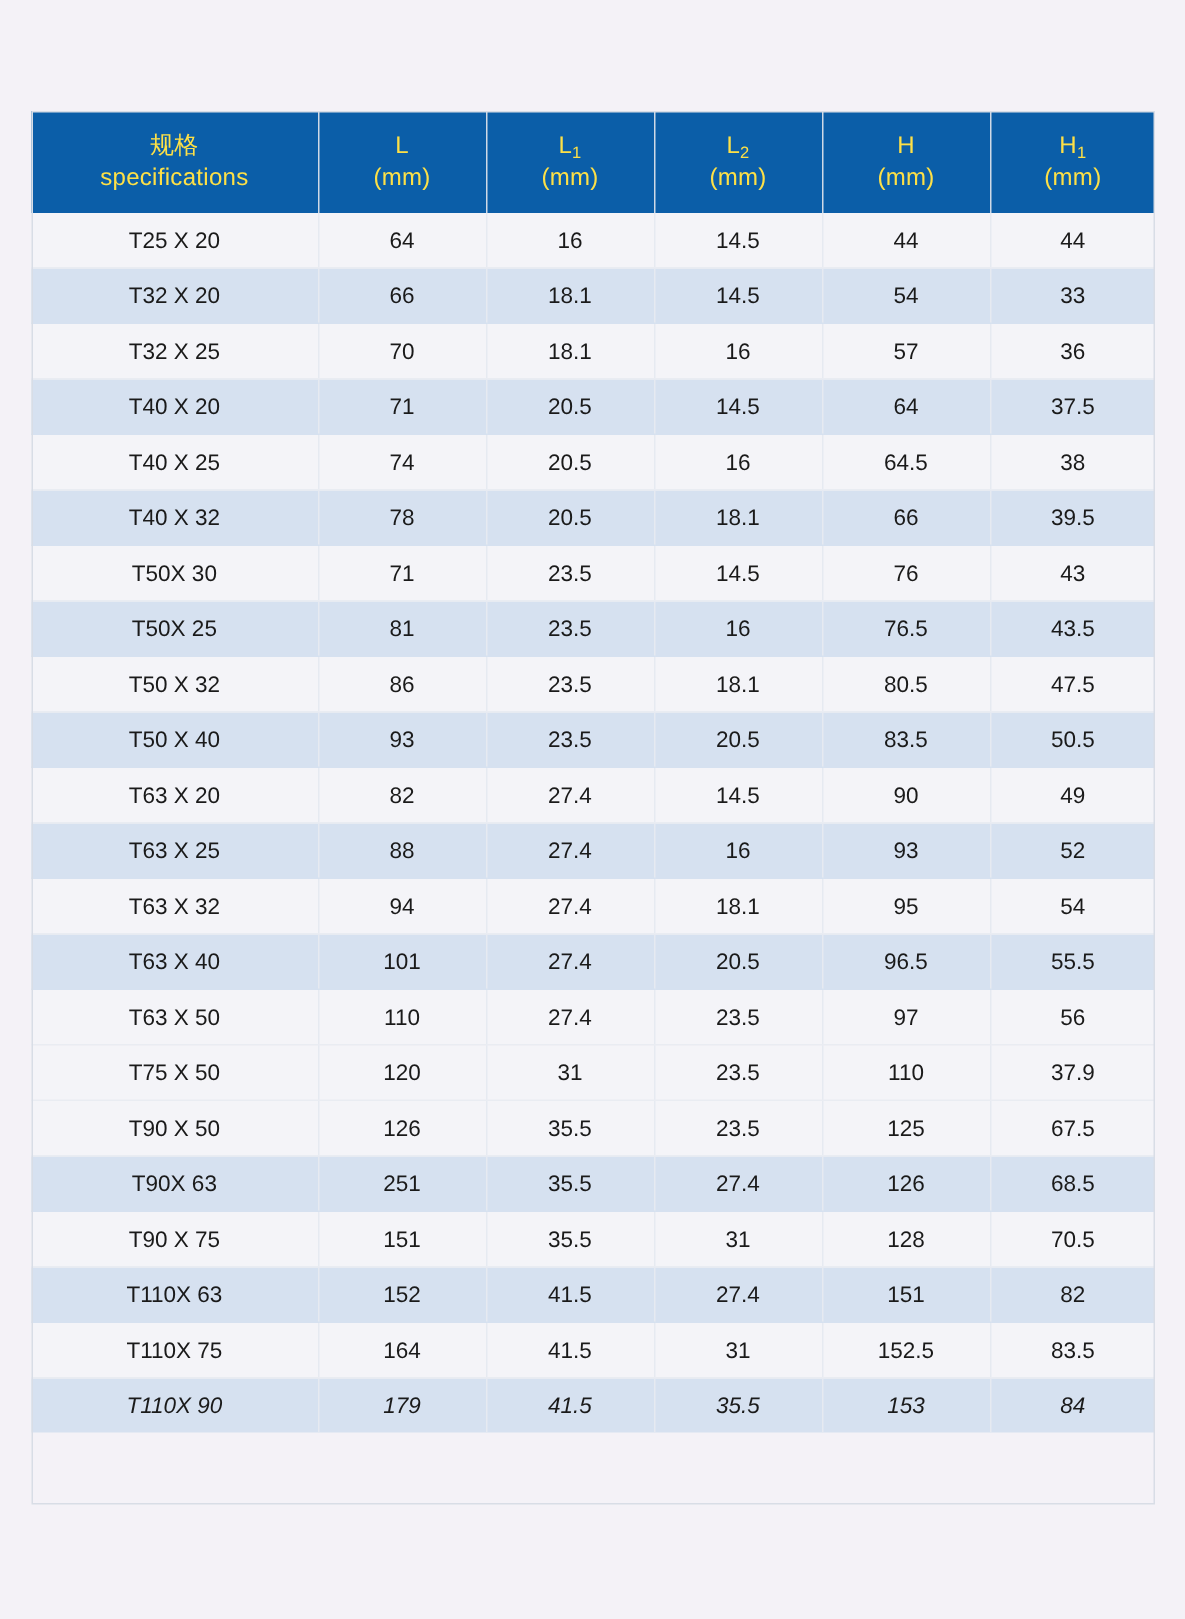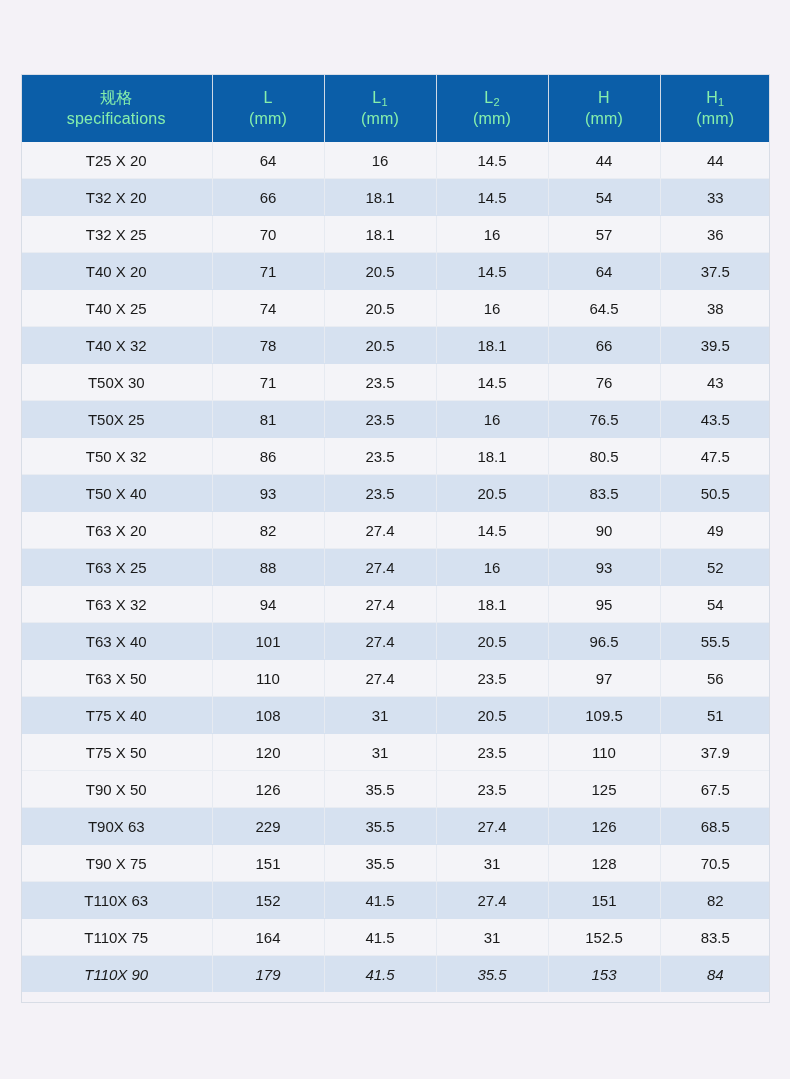--- a/index.html
+++ b/index.html
@@ -33,21 +33,21 @@
   }
   table.spec-table col.c0 { width: 191px; }
   table.spec-table col.c1 { width: 112px; }
   table.spec-table col.c2 { width: 112px; }
   table.spec-table col.c3 { width: 112px; }
   table.spec-table col.c4 { width: 112px; }
   table.spec-table col.c5 { width: 110px; }
 
   thead th {
     background: #0b5ea8;
-    color: #86efac;
+    color: #fde047;
     font-weight: normal;
     font-size: 16px;
     line-height: 1.32;
     height: 68px;
     padding: 0 0;
     text-align: center;
     vertical-align: middle;
     border-right: 1px solid #cfd9e6;
     letter-spacing: 0.2px;
   }
@@ -249,47 +249,39 @@
             <td>55.5</td>
           </tr>
           <tr class="odd">
             <td>T63 X 50</td>
             <td>110</td>
             <td>27.4</td>
             <td>23.5</td>
             <td>97</td>
             <td>56</td>
           </tr>
-          <tr class="even">
-            <td>T75 X 40</td>
-            <td>108</td>
-            <td>31</td>
-            <td>20.5</td>
-            <td>109.5</td>
-            <td>51</td>
-          </tr>
           <tr class="odd">
             <td>T75 X 50</td>
             <td>120</td>
             <td>31</td>
             <td>23.5</td>
             <td>110</td>
             <td>37.9</td>
           </tr>
           <tr class="odd">
             <td>T90 X 50</td>
             <td>126</td>
             <td>35.5</td>
             <td>23.5</td>
             <td>125</td>
             <td>67.5</td>
           </tr>
           <tr class="even">
             <td>T90X 63</td>
-            <td>229</td>
+            <td>251</td>
             <td>35.5</td>
             <td>27.4</td>
             <td>126</td>
             <td>68.5</td>
           </tr>
           <tr class="odd">
             <td>T90 X 75</td>
             <td>151</td>
             <td>35.5</td>
             <td>31</td>

